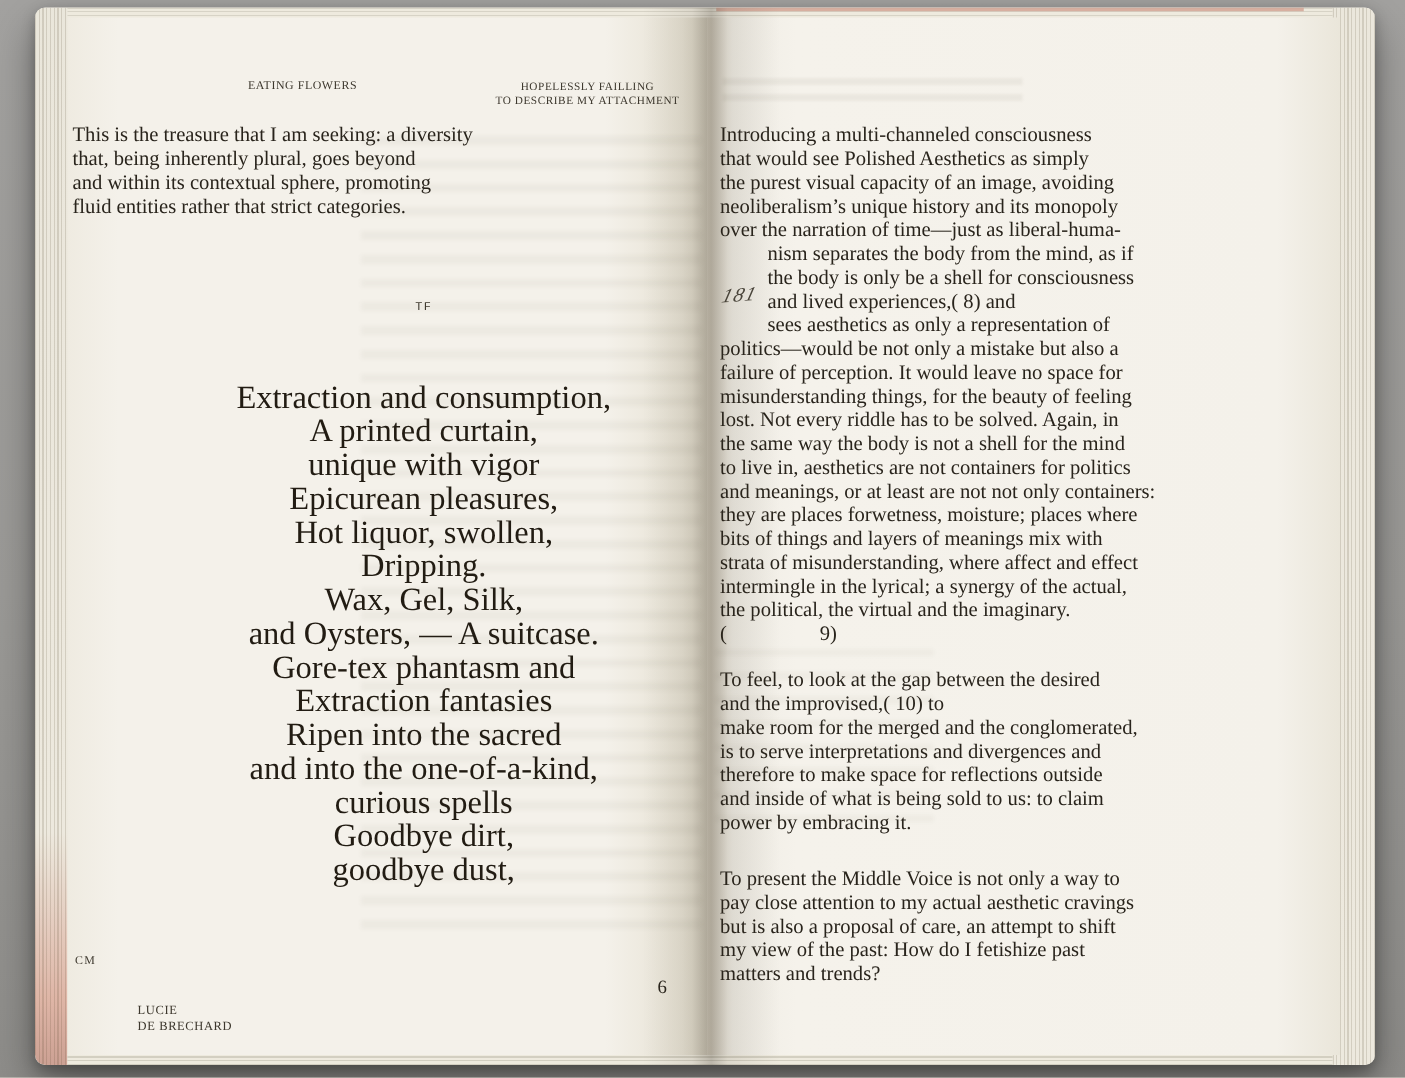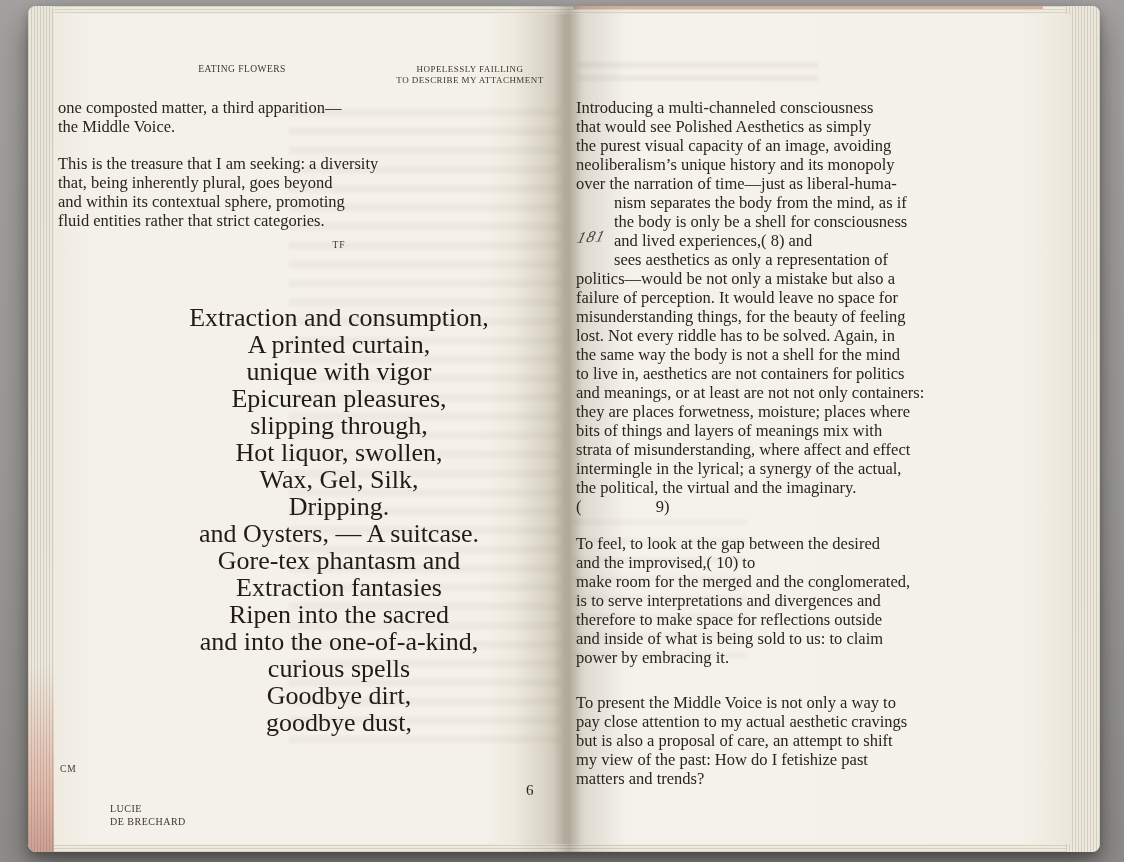--- a/index.html
+++ b/index.html
@@ -59,21 +59,21 @@
     background:linear-gradient(90deg,rgba(60,50,35,0) 0%,rgba(60,50,35,0.10) 36%,rgba(40,32,20,0.26) 50%,rgba(60,50,35,0.10) 62%,rgba(60,50,35,0) 100%);
     pointer-events:none;
   }
   
   .rh{position:absolute;top:50px;font-size:9.5px;letter-spacing:.45px;color:#3c372d;text-align:center;white-space:pre-line;line-height:1.25;}
   .rh-left{left:88px;width:200px;}
   .rh-right{left:311px;width:210px;font-size:9px;}
   .lp-body{position:absolute;left:4px;top:84px;width:458px;font-size:16.5px;line-height:19px;color:#29241c;}
   .para{margin:0 0 18px;white-space:pre-line;}
   .para.np{margin:0;}
-  .tf{position:absolute;left:50px;top:226px;width:470px;text-align:center;font-size:9.5px;letter-spacing:1px;color:#3c372d;}
+  .tf{position:absolute;left:50px;top:226px;width:470px;text-align:center;font-size:9.5px;letter-spacing:1px;color:#3c372d;font-family:Liberation Mono, monospace;}
   .poem{position:absolute;left:50px;top:246px;width:470px;text-align:center;color:#221c13;margin-top:44px;}
   .poem-line{font-size:26px;line-height:27px;white-space:nowrap;}
   .cm{position:absolute;left:6px;top:750px;font-size:9.5px;letter-spacing:1px;color:#3c372d;}
   .author{position:absolute;left:56px;top:788px;width:180px;text-align:left;font-size:10px;letter-spacing:.5px;line-height:1.3;color:#3c372d;white-space:pre-line;}
   .pageno{position:absolute;left:472px;top:768px;font-size:15px;color:#29241c;}
   .rp-body{position:absolute;left:10px;top:84px;width:464px;font-size:16.5px;line-height:19px;color:#29241c;}
   .indent-block{position:relative;margin:0 0 0 38px;}
   .margin-note{
     position:absolute;left:-36px;top:34px;
     font-style:italic;font-size:16px;color:#3a352b;
@@ -111,38 +111,35 @@
     <div class="stack-bottom"></div>
     <div class="cover-top-right"></div>
 
     <div class="page page-left">
       <div class="ghost ghost-left"></div>
       <div class="rh rh-left">EATING FLOWERS</div>
       <div class="rh rh-right">HOPELESSLY FAILLING
 TO DESCRIBE MY ATTACHMENT</div>
 
       <div class="lp-body">
-        <p class="para">one composted matter, a third apparition—
-the Middle Voice.</p>
         <p class="para np">This is the treasure that I am seeking: a diversity
 that, being inherently plural, goes beyond
 and within its contextual sphere, promoting
 fluid entities rather that strict categories.</p>
       </div>
 
       <div class="tf">TF</div>
       <div class="poem">
           <div class="poem-line">Extraction and consumption,</div>
           <div class="poem-line">A printed curtain,</div>
           <div class="poem-line">unique with vigor</div>
           <div class="poem-line">Epicurean pleasures,</div>
-          <div class="poem-line">slipping through,</div>
           <div class="poem-line">Hot liquor, swollen,</div>
+          <div class="poem-line">Dripping.</div>
           <div class="poem-line">Wax, Gel, Silk,</div>
-          <div class="poem-line">Dripping.</div>
           <div class="poem-line">and Oysters, — A suitcase.</div>
           <div class="poem-line">Gore-tex phantasm and</div>
           <div class="poem-line">Extraction fantasies</div>
           <div class="poem-line">Ripen into the sacred</div>
           <div class="poem-line">and into the one-of-a-kind,</div>
           <div class="poem-line">curious spells</div>
           <div class="poem-line">Goodbye dirt,</div>
           <div class="poem-line">goodbye dust,</div>
         </div>
 

